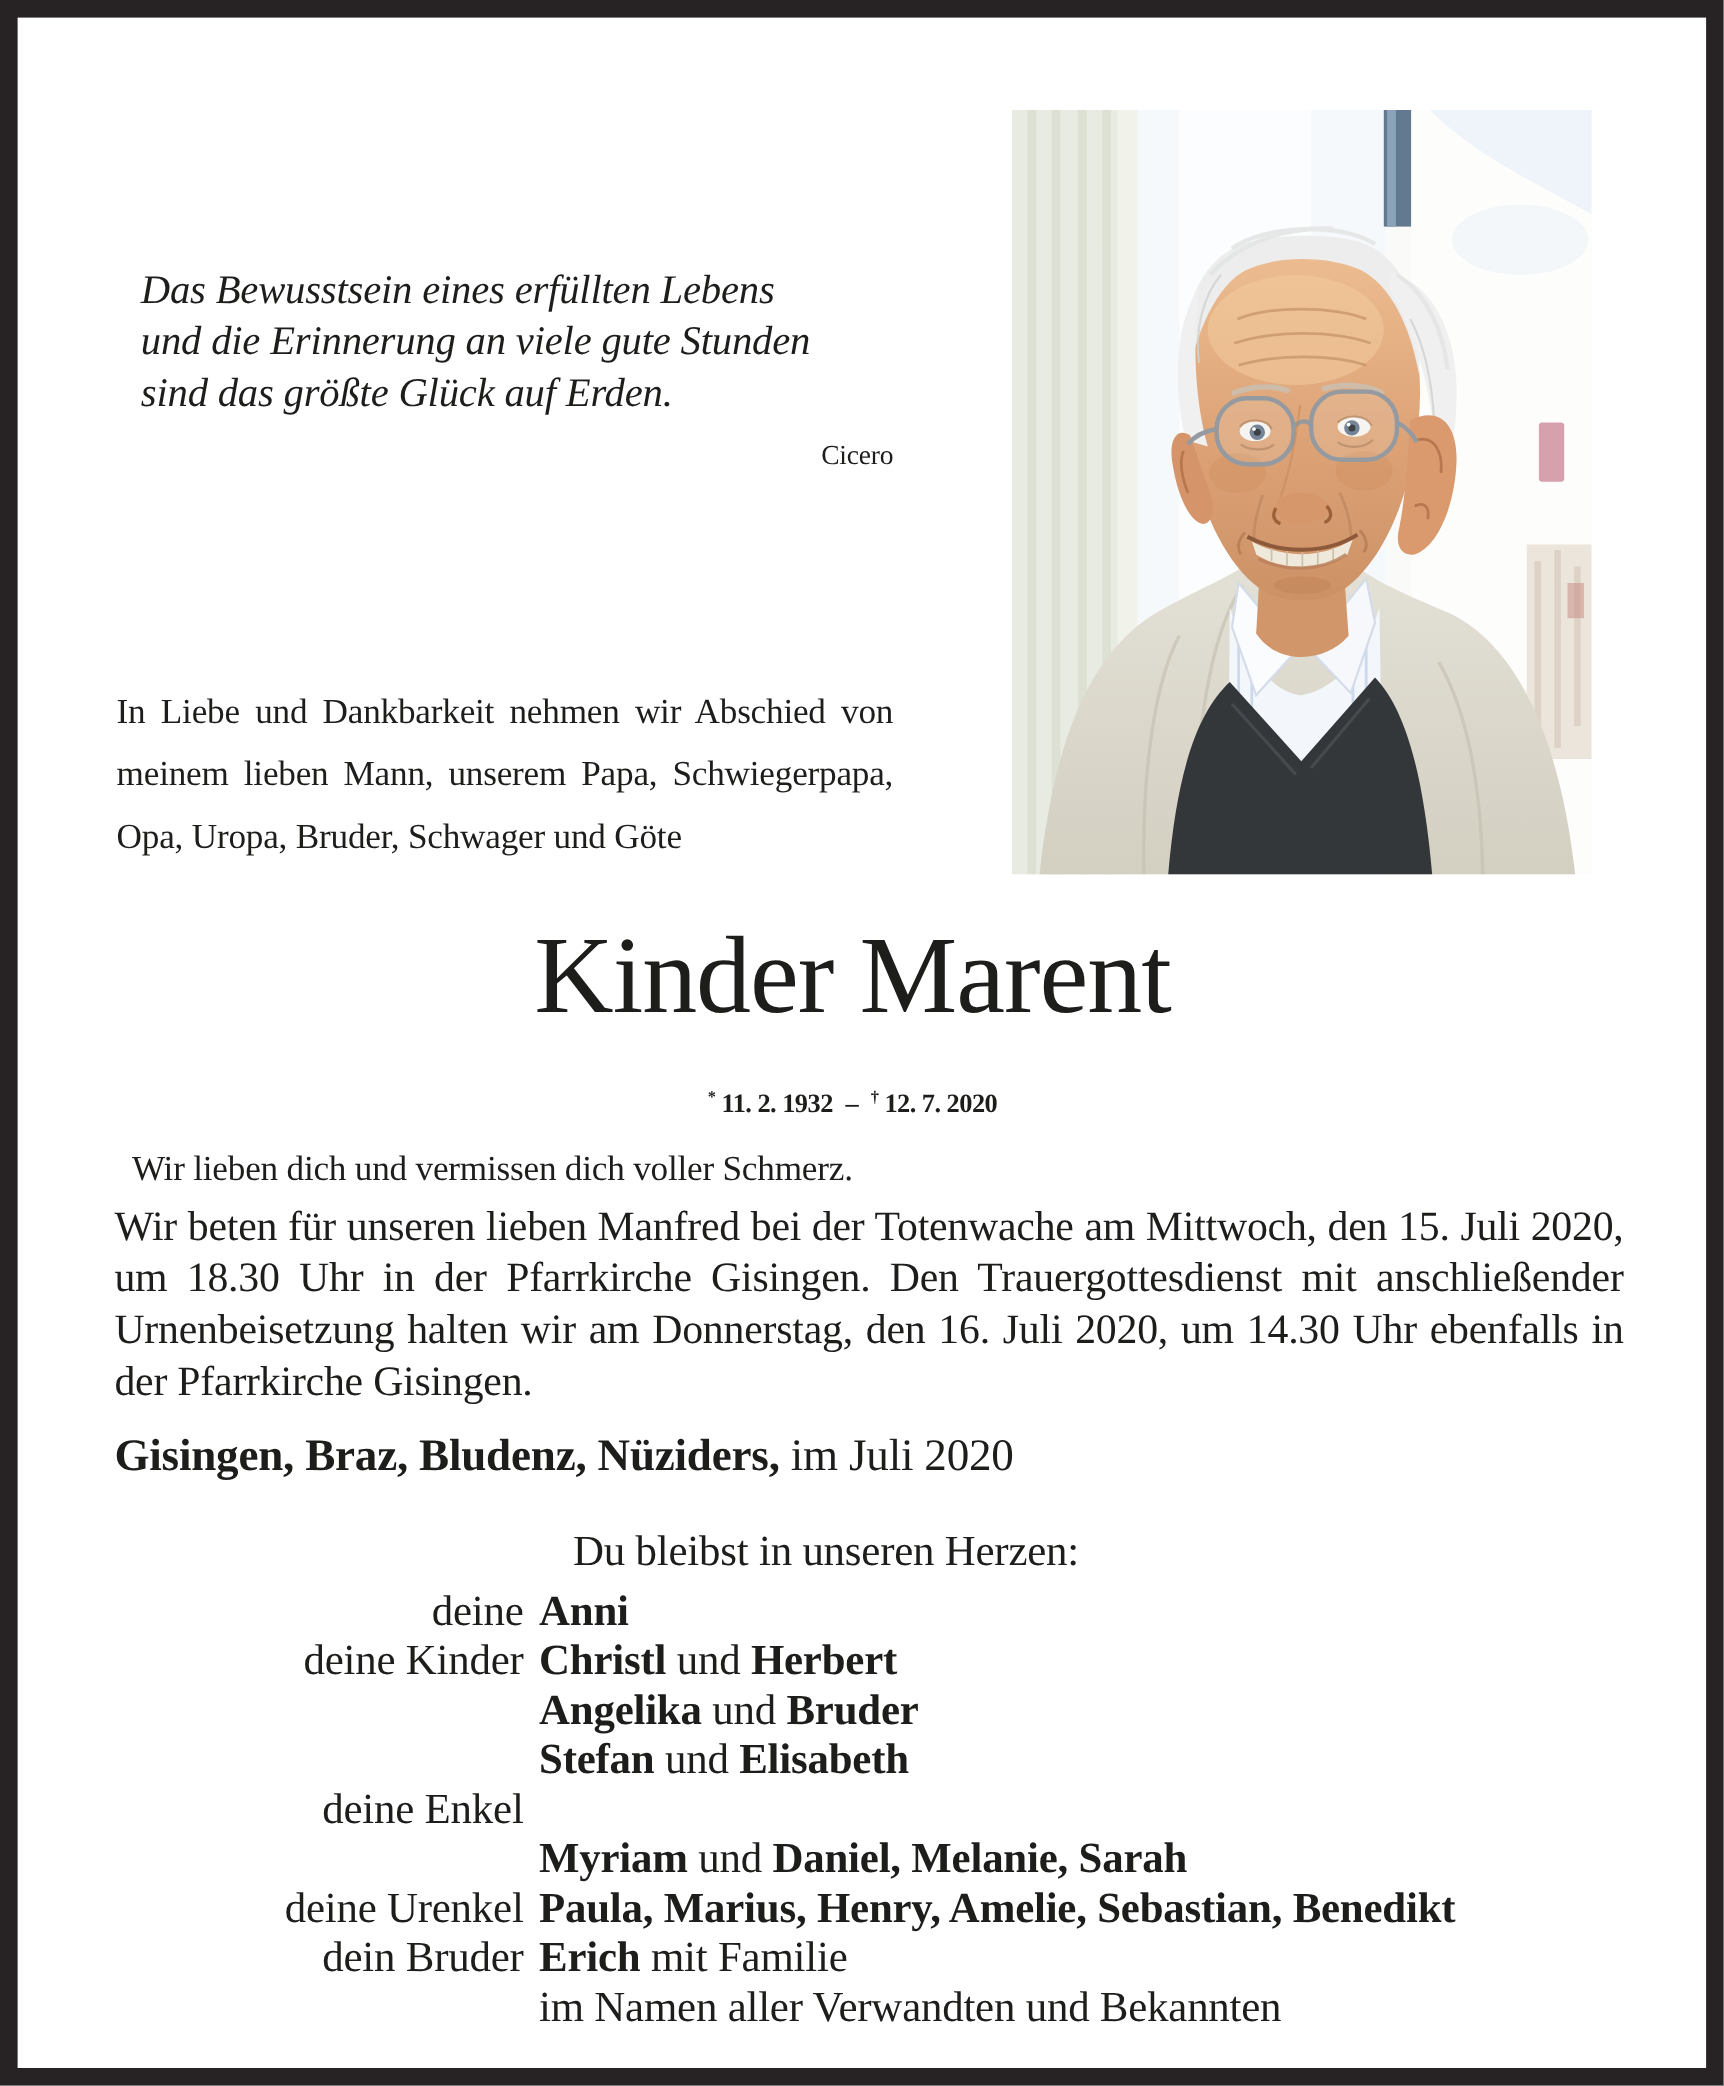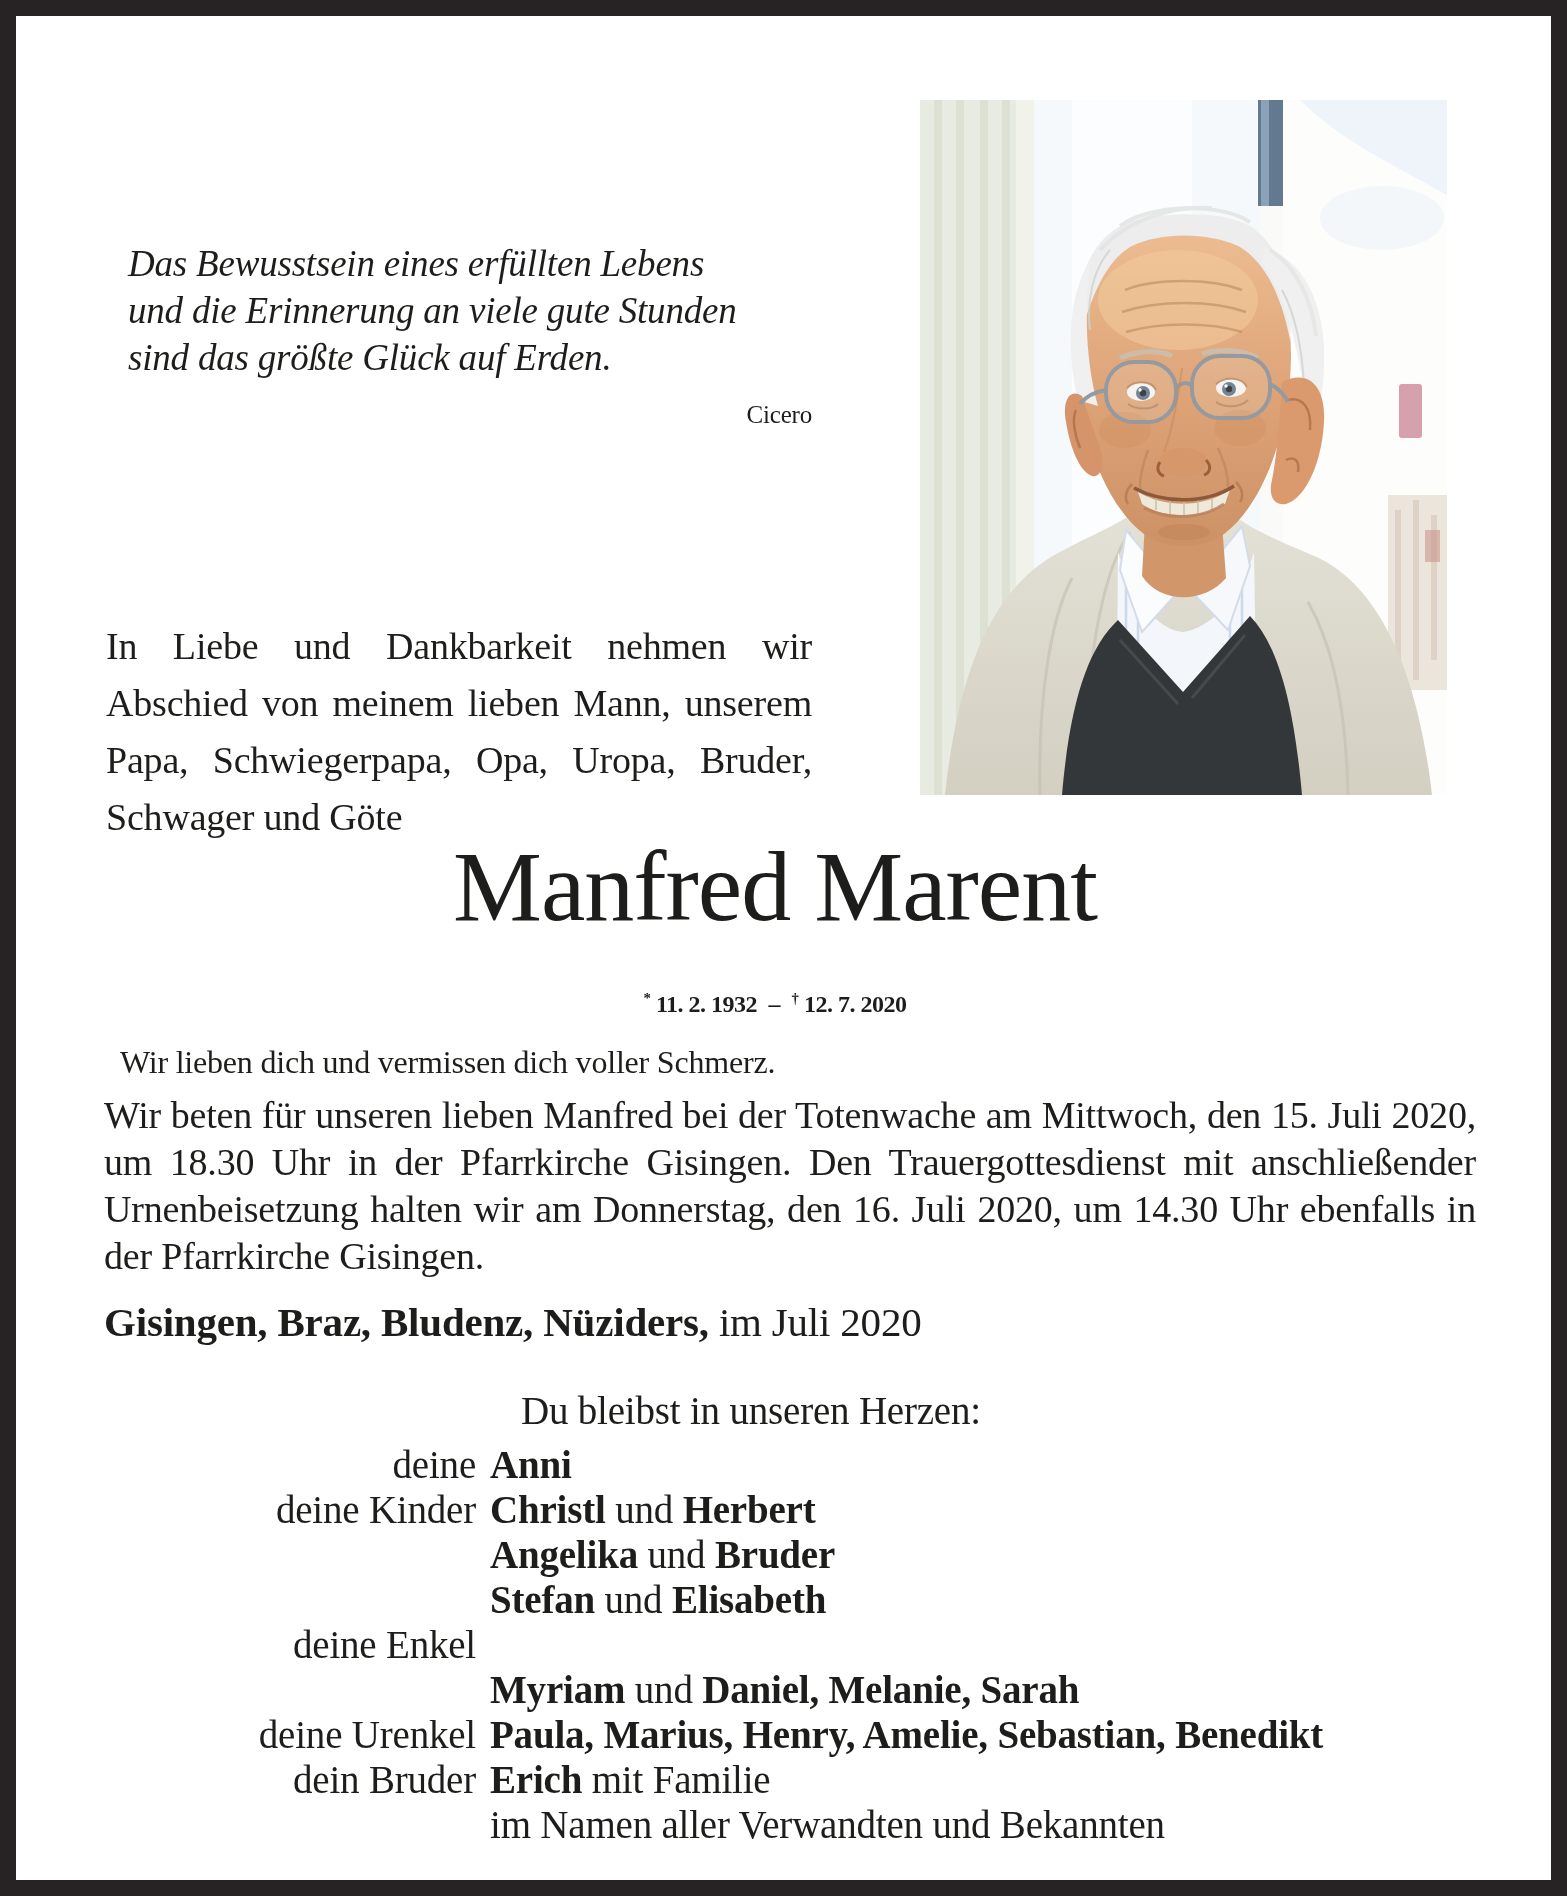--- a/index.html
+++ b/index.html
@@ -34,21 +34,21 @@
     font-size:25px;margin-top:10px;padding-right:6px;
   }
   
   .photo{
     position:absolute;left:920px;top:100px;width:527px;height:695px;
   }
   .photo svg{display:block;width:100%;height:100%;}
   
   .intro{
     position:absolute;left:106px;top:618px;width:706px;
-    font-size:38px;line-height:57px;text-align:justify;margin:0;
+    font-size:32px;line-height:57px;text-align:justify;margin:0;
   }
   
   .name{
     position:absolute;left:100px;top:832px;width:1350px;
     text-align:center;font-size:100px;line-height:110px;
     font-weight:400;margin:0;letter-spacing:-1px;white-space:nowrap;
   }
   .dates{
     position:absolute;left:100px;top:990px;width:1350px;
     text-align:center;font-size:24px;font-weight:700;letter-spacing:-0.5px;
@@ -212,21 +212,21 @@
       <path d="M236,396 V410 M250,400 V414 M264,402 V415 M278,400 V414 M292,396 V410" stroke="#cabfa8" stroke-width="1.5" fill="none"></path>
       <path d="M214,388 C244,404 286,404 314,386" stroke="#8c5a3b" stroke-width="3.5" fill="none"></path>
       <path d="M224,408 C248,420 280,420 304,404" stroke="#b9805a" stroke-width="3" fill="none" opacity="0.8"></path>
       <path d="M212,384 C206,390 204,398 208,404 M316,382 C322,388 324,396 320,402" stroke="#a9714a" stroke-width="2.5" fill="none" opacity="0.6"></path>
       <ellipse cx="264" cy="432" rx="26" ry="8" fill="#b97e52" opacity="0.35"></ellipse>
     </svg>
   </div>
 
   <p class="intro">In Liebe und Dankbarkeit nehmen wir Abschied von meinem lieben Mann, unserem Papa, Schwiegerpapa, Opa, Uropa, Bruder, Schwager und Göte</p>
 
-  <h1 class="name">Manfred Marent</h1>
+  <h1 class="name">Kinder Marent</h1>
   <div class="dates">
     <span class="sym">*</span>
     <span>11. 2. 1932</span>
     <span class="sep">–</span>
     <span class="sym">†</span>
     <span>12. 7. 2020</span>
   </div>
 
   <p class="message">Wir lieben dich und vermissen dich voller Schmerz.</p>
   <p class="announcement">Wir beten für unseren lieben Manfred bei der Totenwache am Mittwoch, den 15. Juli 2020, um 18.30 Uhr in der Pfarrkirche Gisingen. Den Trauergottesdienst mit anschließender Urnenbeisetzung halten wir am Donnerstag, den 16. Juli 2020, um 14.30 Uhr ebenfalls in der Pfarrkirche Gisingen.</p>

